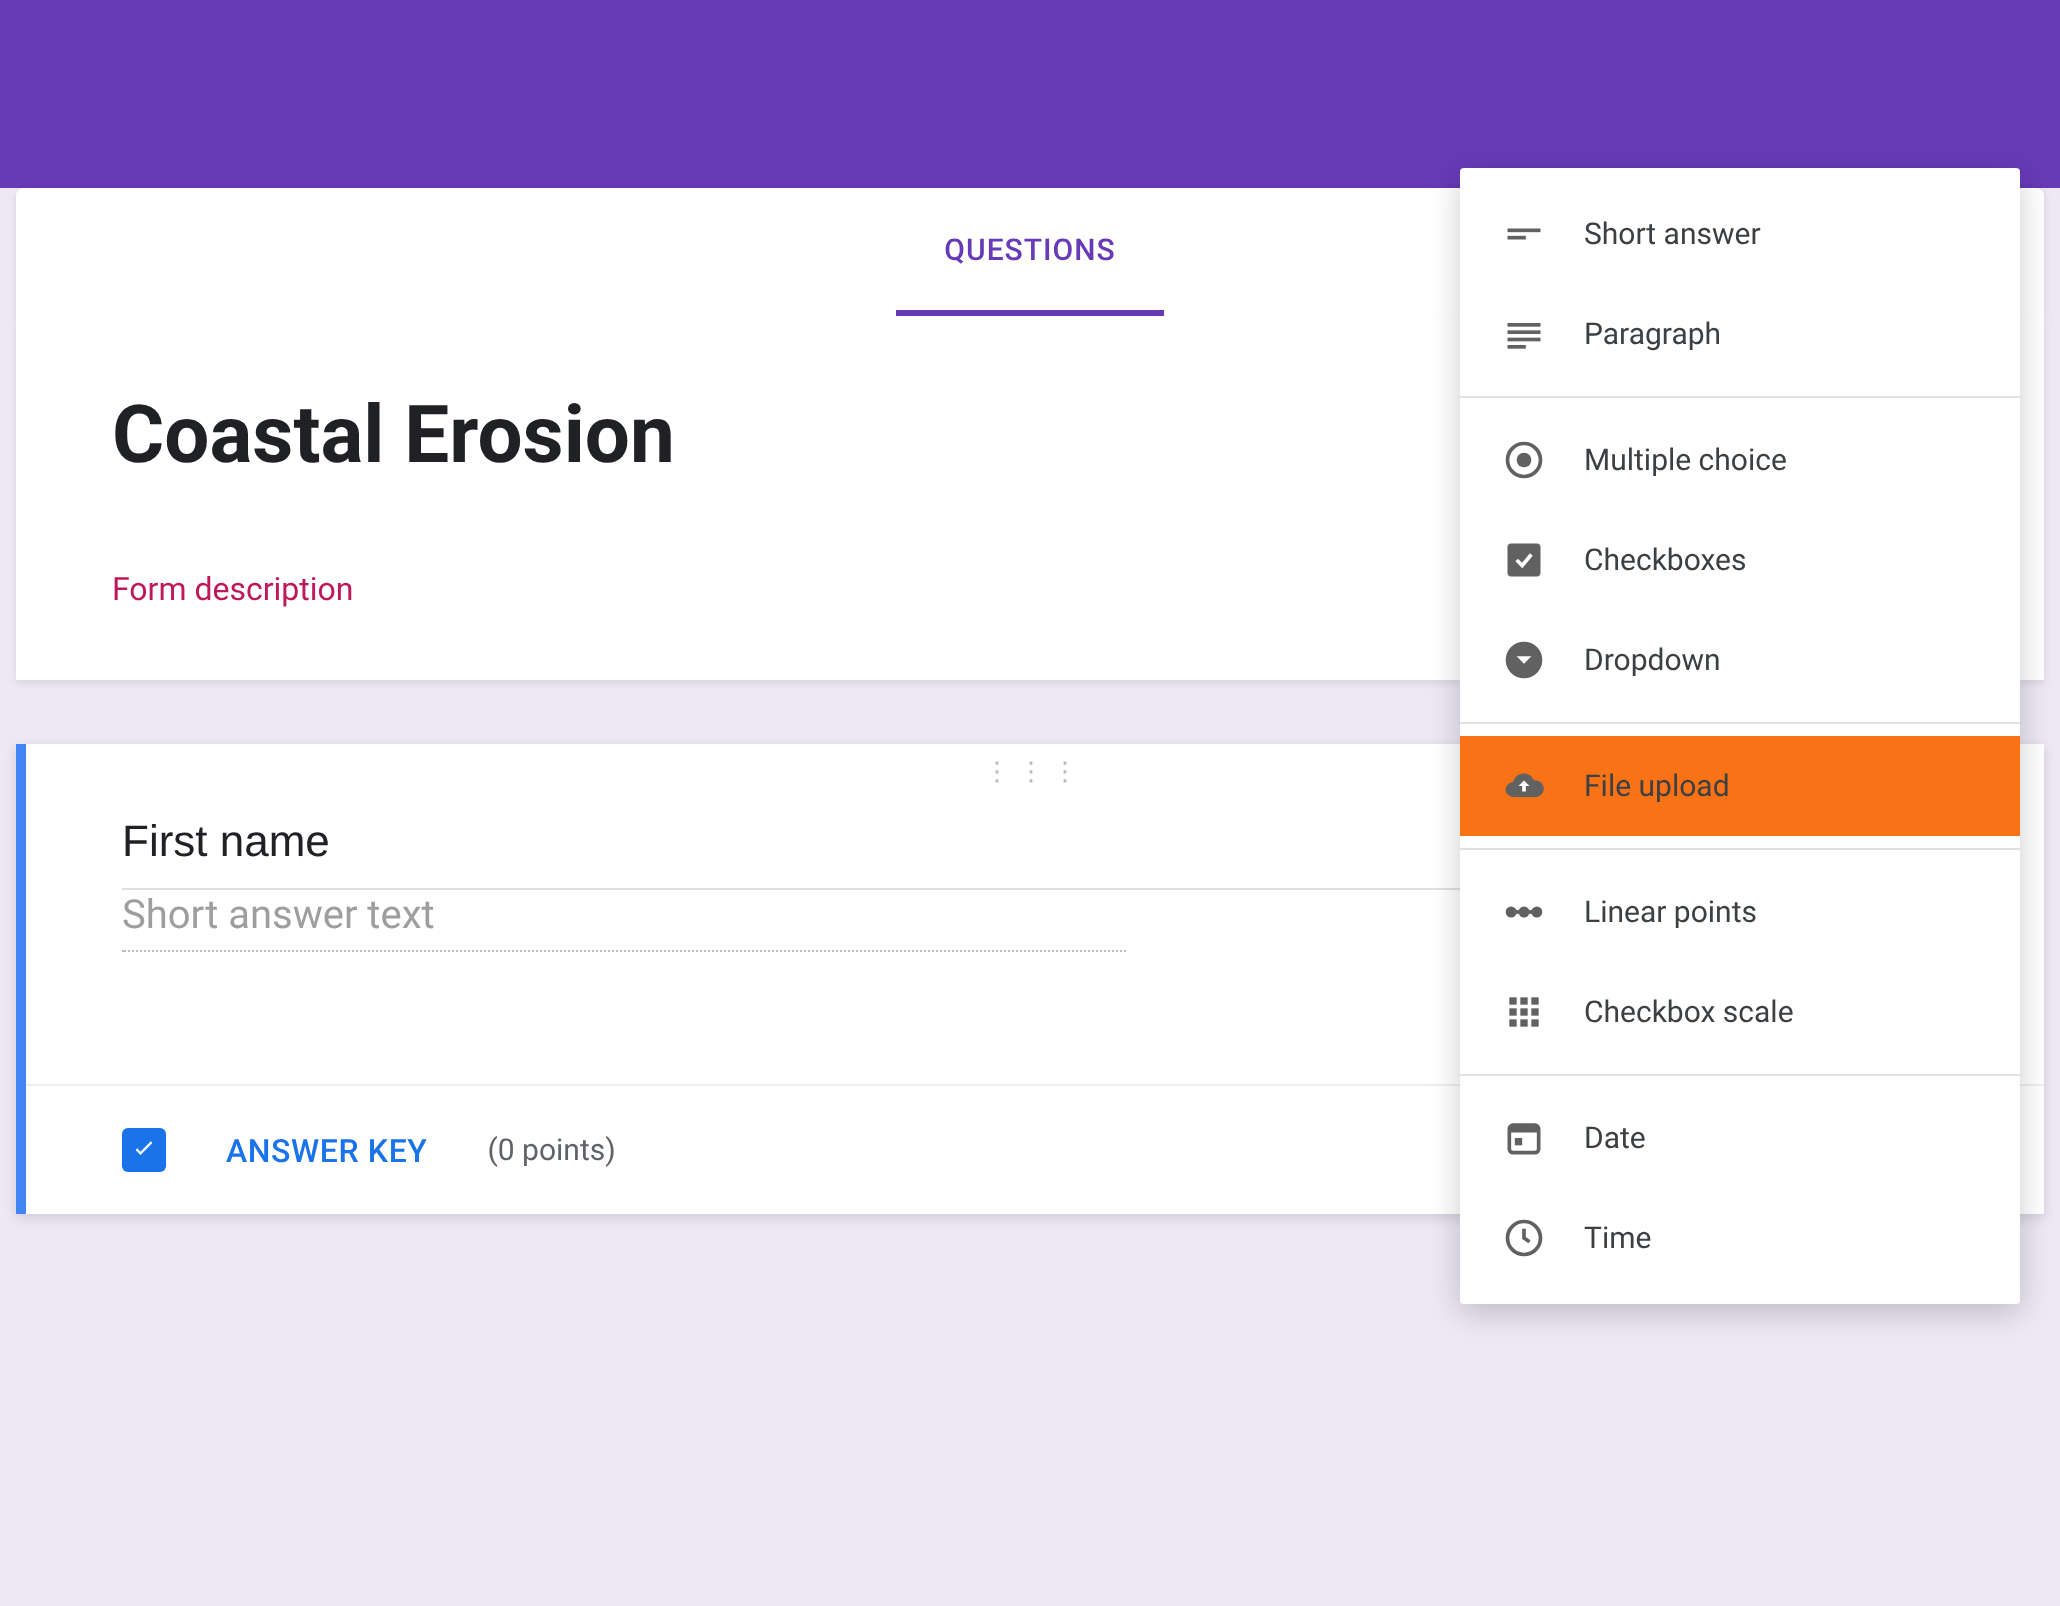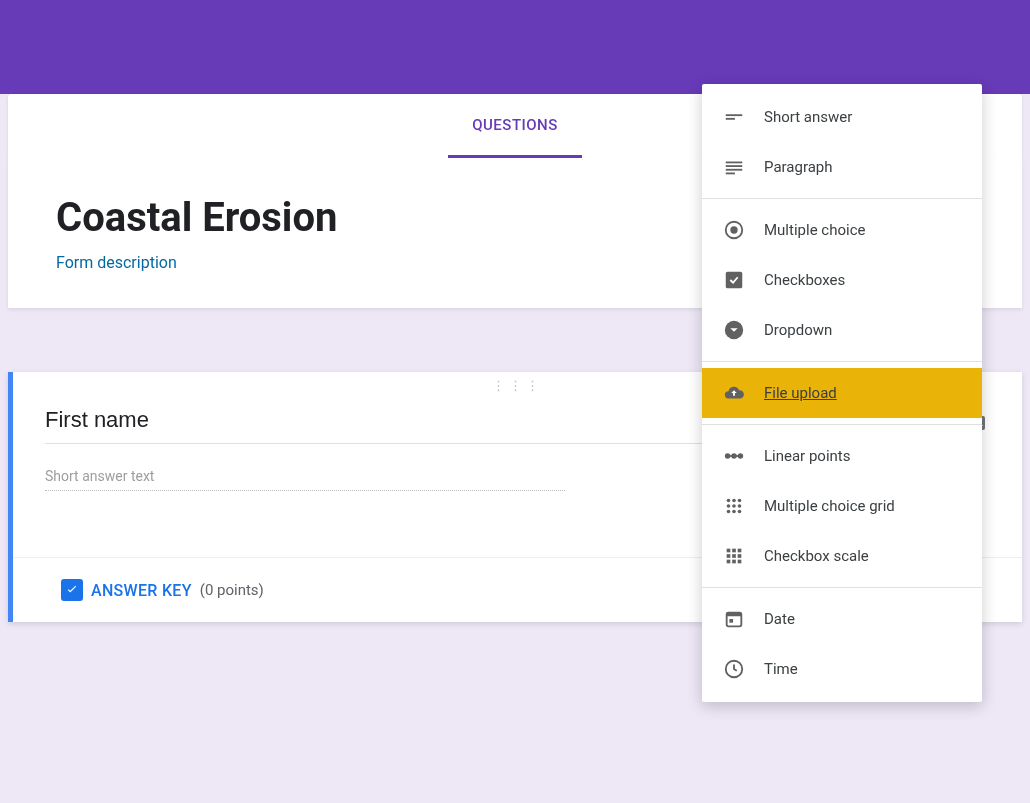--- a/index.html
+++ b/index.html
@@ -51,22 +51,22 @@
   background: #fff;
   padding: 36px 48px 36px 48px;
   box-shadow: 0 2px 4px rgba(0,0,0,.08);
 }
 .form-title {
   font-size: 40px;
   font-weight: 700;
   color: #202124;
 }
 .form-desc {
-  margin-top: 12px;
-  color: #0369a1;
+  margin-top: 44px;
+  color: #be185d;
   font-size: 16px;
 }
 
 .question-card {
   position: absolute;
   top: 372px;
   left: 8px;
   right: 8px;
   background: #fff;
   box-shadow: 0 2px 6px rgba(0,0,0,.12);
@@ -75,52 +75,51 @@
 }
 .drag-handle {
   display: flex;
   justify-content: center;
   padding: 6px 0 2px;
   color: #bdbdbd;
   font-size: 13px;
   letter-spacing: 4px;
   cursor: move;
 }
-.q-body { padding: 6px 32px 24px; }
+.q-body { padding: 6px 48px 24px; }
 .q-row1 { display: flex; align-items: center; gap: 20px; }
 .q-title-input {
   flex: 1;
   border: none;
   border-bottom: 1px solid #e0e0e0;
   font-size: 22px;
   padding: 6px 0 10px;
   outline: none;
   color: #202124;
 }
 .img-btn {
   width: 28px; height: 28px;
   display: flex; align-items: center; justify-content: center;
   color: #757575;
   cursor: pointer;
 }
 .short-answer {
-  margin-top: 24px;
   width: 55%;
   border-bottom: 1px dotted #bdbdbd;
   color: #9e9e9e;
-  font-size: 14px;
+  font-size: 20px;
   padding-bottom: 6px;
 }
 .q-footer {
   border-top: 1px solid #eee;
   margin-top: 42px;
   padding: 18px 48px;
   display: flex;
   align-items: center;
-  gap: 8px;
+  gap: 30px;
 }
 .ans-icon {
   width: 22px; height: 22px;
   background: #1a73e8;
   border-radius: 3px;
   display: flex; align-items: center; justify-content: center;
 }
 .ans-label {
   color: #1a73e8;
   font-weight: 500;
@@ -132,39 +131,39 @@
 .copy-btn {
   width: 28px; height: 28px;
   color: #757575;
   cursor: pointer;
   display: flex; align-items: center; justify-content: center;
 }
 
 .dropdown {
   position: absolute;
   top: 84px;
-  left: 702px;
+  left: 730px;
   width: 280px;
   background: #fff;
   box-shadow: 0 4px 16px rgba(0,0,0,.2);
   border-radius: 2px;
   padding: 8px 0;
   z-index: 10;
   text-align: right;
 }
 .dd-item {
   display: flex;
   align-items: center;
   gap: 18px;
   padding: 13px 20px;
   font-size: 15px;
   color: #3c4043;
   cursor: pointer;
 }
-.dd-item.selected { background: #eab308; text-decoration: underline; }
+.dd-item.selected { background: #f97316; }
 .dd-icon {
   width: 24px; height: 24px;
   display: flex; align-items: center; justify-content: center;
   color: #616161;
 }
 .dd-sep { height: 1px; background: #e0e0e0; margin: 6px 0; }
 
 svg { display: block; }
 </style>
 </head>
@@ -281,36 +280,20 @@
           <circle cx="12" cy="12" r="3"></circle>
           <circle cx="19" cy="12" r="3"></circle>
           <rect x="5" y="11" width="14" height="2"></rect>
         </svg>
     </span>
     <span>Linear points</span>
   </div>
   <div class="dd-item">
     <span class="dd-icon">
       <svg width="22" height="22" viewBox="0 0 24 24" fill="#616161">
-          <circle cx="6" cy="6" r="2"></circle>
-          <circle cx="12" cy="6" r="2"></circle>
-          <circle cx="18" cy="6" r="2"></circle>
-          <circle cx="6" cy="12" r="2"></circle>
-          <circle cx="12" cy="12" r="2"></circle>
-          <circle cx="18" cy="12" r="2"></circle>
-          <circle cx="6" cy="18" r="2"></circle>
-          <circle cx="12" cy="18" r="2"></circle>
-          <circle cx="18" cy="18" r="2"></circle>
-        </svg>
-    </span>
-    <span>Multiple choice grid</span>
-  </div>
-  <div class="dd-item">
-    <span class="dd-icon">
-      <svg width="22" height="22" viewBox="0 0 24 24" fill="#616161">
           <rect x="4" y="4" width="4" height="4"></rect>
           <rect x="10" y="4" width="4" height="4"></rect>
           <rect x="16" y="4" width="4" height="4"></rect>
           <rect x="4" y="10" width="4" height="4"></rect>
           <rect x="10" y="10" width="4" height="4"></rect>
           <rect x="16" y="10" width="4" height="4"></rect>
           <rect x="4" y="16" width="4" height="4"></rect>
           <rect x="10" y="16" width="4" height="4"></rect>
           <rect x="16" y="16" width="4" height="4"></rect>
         </svg>

